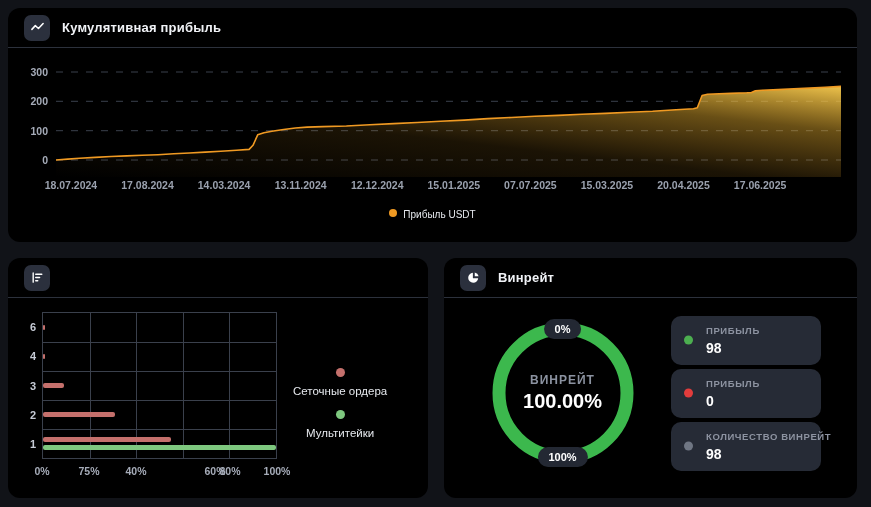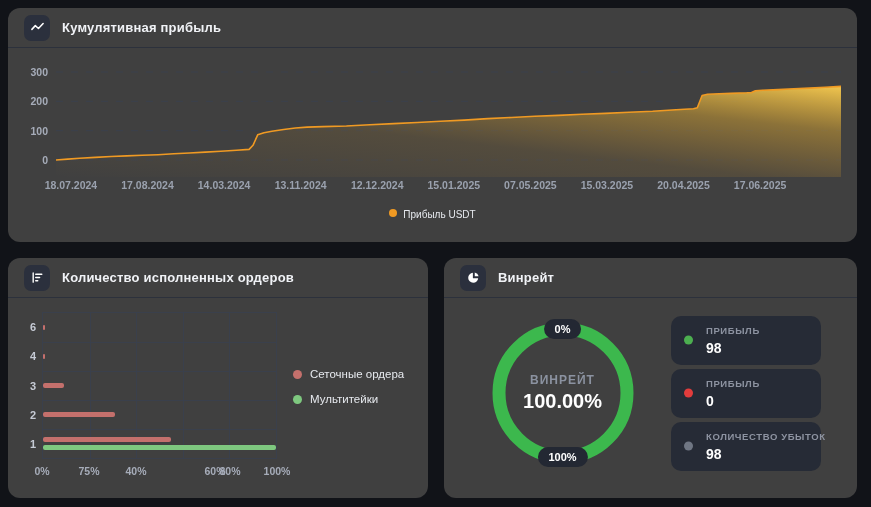--- a/index.html
+++ b/index.html
@@ -5,21 +5,21 @@
   * { box-sizing: border-box; margin: 0; padding: 0; }
   html,body { width: 871px; height: 507px; }
   body {
     background: #111318;
     font-family: "Liberation Sans", "DejaVu Sans", sans-serif;
     color: #eef0f4;
     overflow: hidden;
   }
   .dash { width: 871px; height: 507px; padding: 8px; }
   .panel {
-    background: #404040;
+    background: #000000;
     border-radius: 12px;
     overflow: hidden;
   }
   .panel-top { width: 849px; height: 234px; margin-bottom: 16px; }
   .row { display: flex; gap: 16px; }
   .panel-orders { width: 420px; height: 240px; }
   .panel-winrate { width: 413px; height: 240px; }
 
   .panel-head {
     display: flex; align-items: center; gap: 12px;
@@ -78,21 +78,21 @@
   .bar { height: 5px; border-radius: 2px; }
   .bar-xlabels { position: relative; height: 18px; margin: 6px 0 0 18px; width: 235px; }
   .bar-xlabels span {
     position: absolute; transform: translateX(-50%);
     font-size: 10.5px; color: #a6acb9; font-weight: 600;
   }
   .orders-legend {
     margin-left: 16px; margin-top: 56px;
     display: flex; flex-direction: column; gap: 13px;
   }
-  .orders-legend .item { display: flex; align-items: center; gap: 8px; cursor: pointer; }
+  .orders-legend .item { display: flex; align-items: center; gap: 8px; cursor: pointer; flex-direction: column; }
   .orders-legend .dot { width: 9px; height: 9px; border-radius: 50%; flex: 0 0 auto; }
   .orders-legend .lbl { font-size: 11.5px; color: #e6e9ee; }
 
   
   .win-body { display: flex; padding: 10px 36px 0 10px; align-items: center; }
   .donut-area { flex: 1; display: flex; justify-content: center; }
   .donut-wrap { position: relative; width: 170px; height: 170px; }
   .donut-wrap svg { width: 170px; height: 170px; display: block; }
   .donut-badge {
     position: absolute; left: 50%; transform: translate(-50%,-50%);
@@ -165,21 +165,21 @@
             </svg>
         </div>
       </div>
       <div class="xlabels" id="lineXLabels">
           <span style="left: 1.9%;">18.07.2024</span>
           <span style="left: 11.655%;">17.08.2024</span>
           <span style="left: 21.41%;">14.03.2024</span>
           <span style="left: 31.165%;">13.11.2024</span>
           <span style="left: 40.92%;">12.12.2024</span>
           <span style="left: 50.675%;">15.01.2025</span>
-          <span style="left: 60.43%;">07.05.2025</span>
+          <span style="left: 60.43%;">07.07.2025</span>
           <span style="left: 70.185%;">15.03.2025</span>
           <span style="left: 79.94%;">20.04.2025</span>
           <span style="left: 89.695%;">17.06.2025</span>
         </div>
       <div class="legend-center">
         <span class="dot" id="lineLegendDot" style="background: rgb(240, 154, 35);"></span>
         <span class="legend-text">Прибыль USDT</span>
       </div>
     </div>
   </section>
@@ -189,21 +189,20 @@
     <section class="panel panel-orders">
       <header class="panel-head">
         <span class="icon-badge">
           <svg viewBox="0 0 24 24" fill="#ffffff" stroke="none">
             <rect x="4" y="3.5" width="2.2" height="17" rx="1.1"></rect>
             <rect x="8" y="5.5" width="12" height="2.6" rx="1.3"></rect>
             <rect x="8" y="10.7" width="8.5" height="2.6" rx="1.3"></rect>
             <rect x="8" y="15.9" width="5.5" height="2.6" rx="1.3"></rect>
           </svg>
         </span>
-        <h2 class="panel-title">Количество исполненных ордеров</h2>
       </header>
 
       <div class="orders-body">
         <div class="bar-block">
           <div class="bar-grid-row">
             <div class="bar-ylabels" id="barYLabels">
                 <div>6</div>
                 <div>4</div>
                 <div>3</div>
                 <div>2</div>
@@ -290,21 +289,21 @@
             <div class="stat-label">ПРИБЫЛЬ</div>
             <div class="stat-value">98</div>
           </div>
           <div class="stat-card">
             <span class="stat-dot" id="dot1" style="background: rgb(226, 60, 60);"></span>
             <div class="stat-label">ПРИБЫЛЬ</div>
             <div class="stat-value">0</div>
           </div>
           <div class="stat-card">
             <span class="stat-dot" id="dot2" style="background: rgb(111, 118, 131);"></span>
-            <div class="stat-label">КОЛИЧЕСТВО УБЫТОК</div>
+            <div class="stat-label">КОЛИЧЕСТВО ВИНРЕЙТ</div>
             <div class="stat-value">98</div>
           </div>
         </div>
       </div>
     </section>
 
   </div>
 </div>
 
 </body></html>

